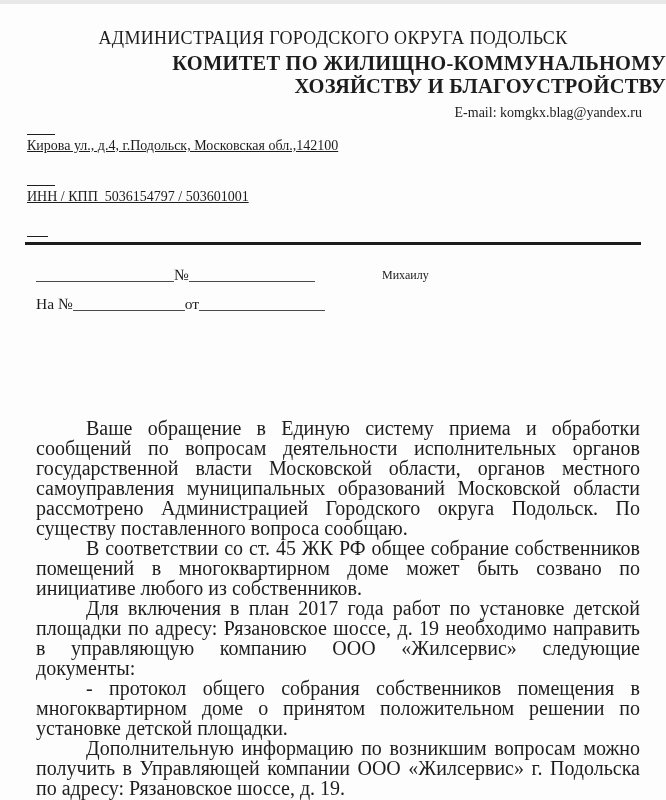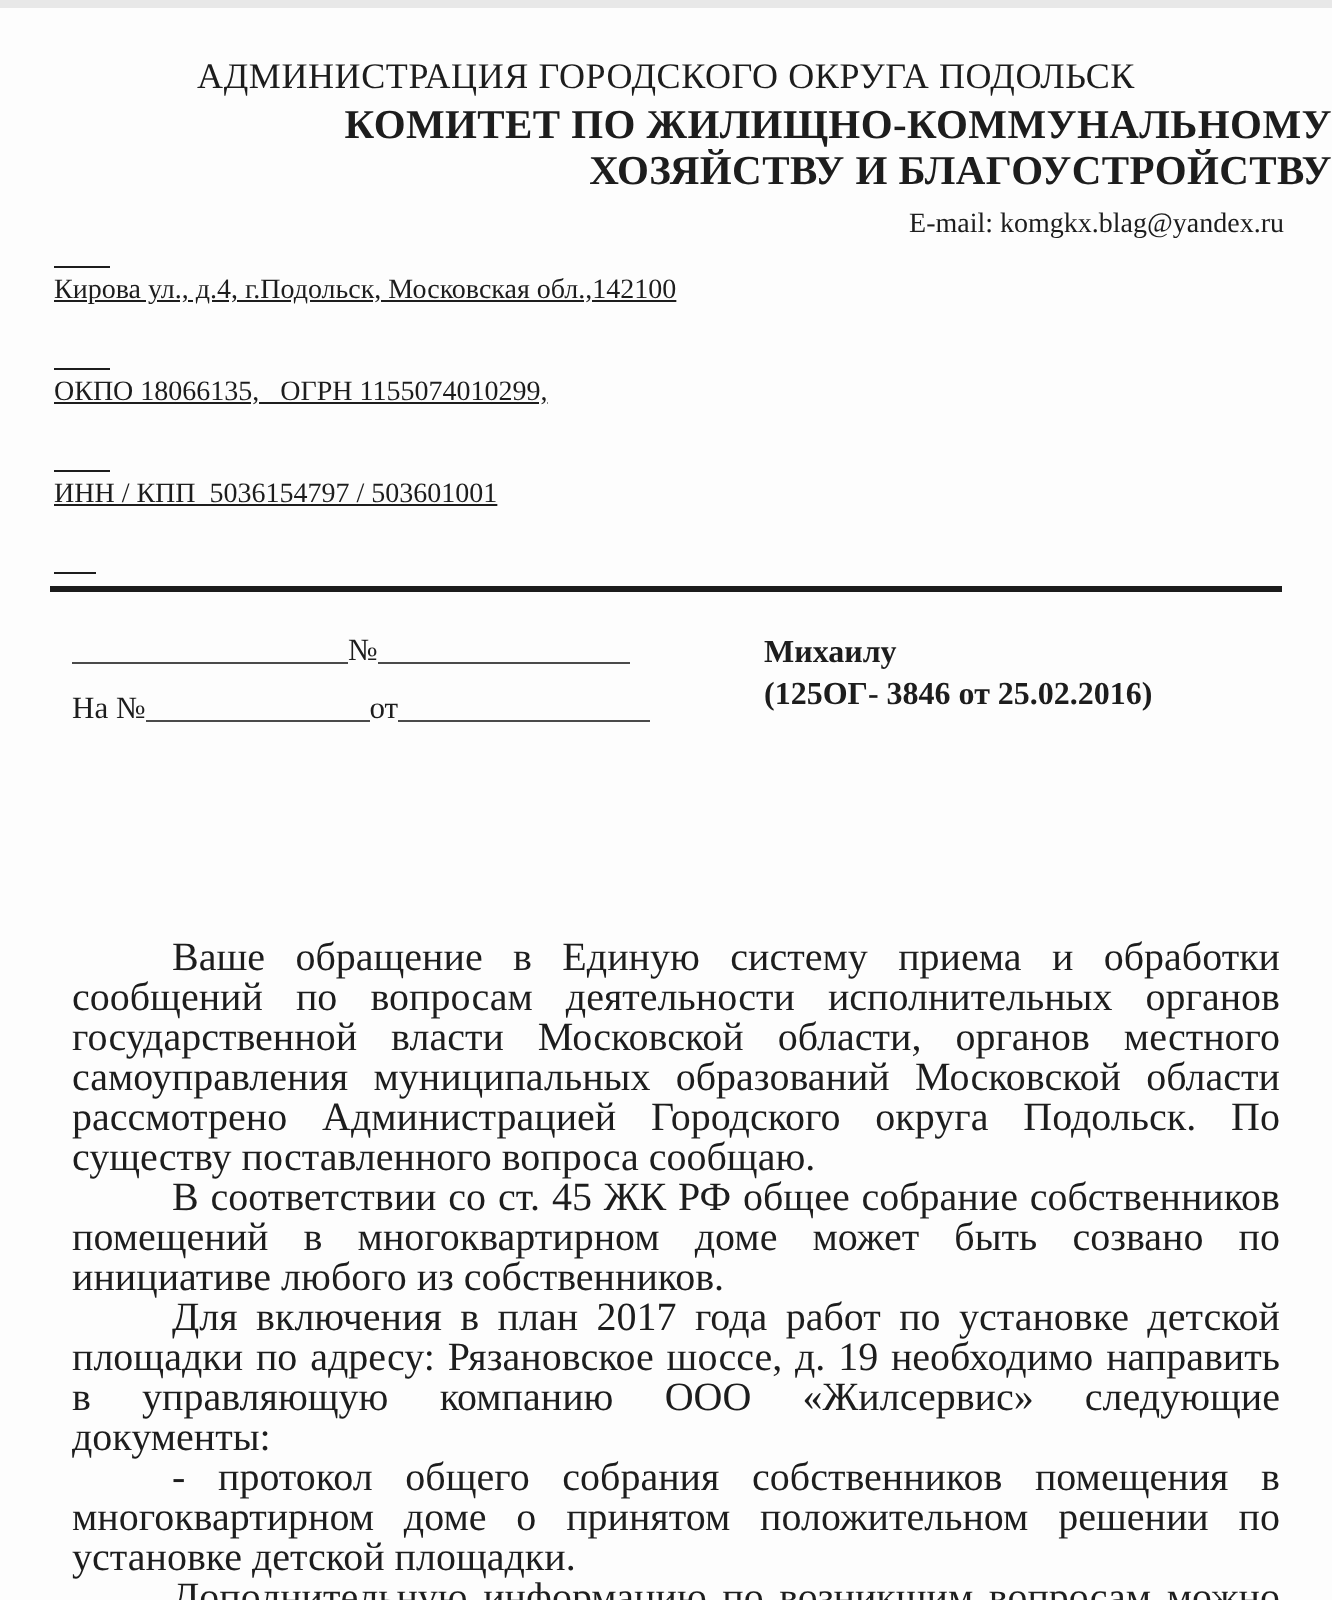--- a/index.html
+++ b/index.html
@@ -57,21 +57,21 @@
   .uline {
     display: inline-block;
     border-bottom: 1px solid #4a4a4a;
     height: 14px;
     vertical-align: -2px;
   }
   .u-a { width: 138px; }
   .u-b { width: 126px; }
   .u-c { width: 112px; }
   .u-d { width: 126px; }
-  .ref-recipient { padding-left: 34px; font-size: 16px; line-height: 21px; font-weight: bold; }
+  .ref-recipient { padding-left: 34px; font-size: 12px; line-height: 21px; }
   
   .body-text { padding: 104px 26px 0 36px; }
   .body-text p {
     margin: 0;
     font-size: 20px;
     line-height: 20px;
     text-align: justify;
     text-indent: 50px;
   }
 </style>
@@ -82,21 +82,20 @@
 
   <div class="letterhead">
     <div class="org-name">АДМИНИСТРАЦИЯ ГОРОДСКОГО ОКРУГА ПОДОЛЬСК</div>
     <div class="committee-name">
       <div>КОМИТЕТ ПО ЖИЛИЩНО-КОММУНАЛЬНОМУ</div>
       <div>ХОЗЯЙСТВУ И БЛАГОУСТРОЙСТВУ</div>
     </div>
     <div class="requisites">
       <div class="address-block">
         <div>Кирова ул., д.4, г.Подольск, Московская обл.,142100</div>
-        <div>ОКПО 18066135,   ОГРН 1155074010299,</div>
         <div>ИНН / КПП  5036154797 / 503601001</div>
       </div>
       <div class="contact-block">
         <div>E-mail: komgkx.blag@yandex.ru</div>
       </div>
     </div>
   </div>
 
   <div class="divider"></div>
 
@@ -104,21 +103,20 @@
     <div class="ref-fields">
       <div class="ref-row1">
         <span class="uline u-a"></span><span>№</span><span class="uline u-b"></span>
       </div>
       <div class="ref-row2">
         <span>На №</span><span class="uline u-c"></span><span>от</span><span class="uline u-d"></span>
       </div>
     </div>
     <div class="ref-recipient">
       <div>Михаилу</div>
-      <div>(125ОГ- 3846 от 25.02.2016)</div>
     </div>
   </div>
 
   <div class="body-text">
     <p>Ваше обращение в Единую систему приема и обработки сообщений по вопросам деятельности исполнительных органов государственной власти Московской области, органов местного самоуправления муниципальных образований Московской области рассмотрено Администрацией Городского округа Подольск. По существу поставленного вопроса сообщаю.</p>
     <p>В соответствии со ст. 45 ЖК РФ общее собрание собственников помещений в многоквартирном доме может быть созвано по инициативе любого из собственников.</p>
     <p>Для включения в план 2017 года работ по установке детской площадки по адресу: Рязановское шоссе, д. 19 необходимо направить в управляющую компанию ООО «Жилсервис» следующие документы:</p>
     <p>- протокол общего собрания собственников помещения в многоквартирном доме о принятом положительном решении по установке детской площадки.</p>
     <p>Дополнительную информацию по возникшим вопросам можно получить в Управляющей компании ООО «Жилсервис» г. Подольска по адресу: Рязановское шоссе, д. 19.</p>
   </div>

